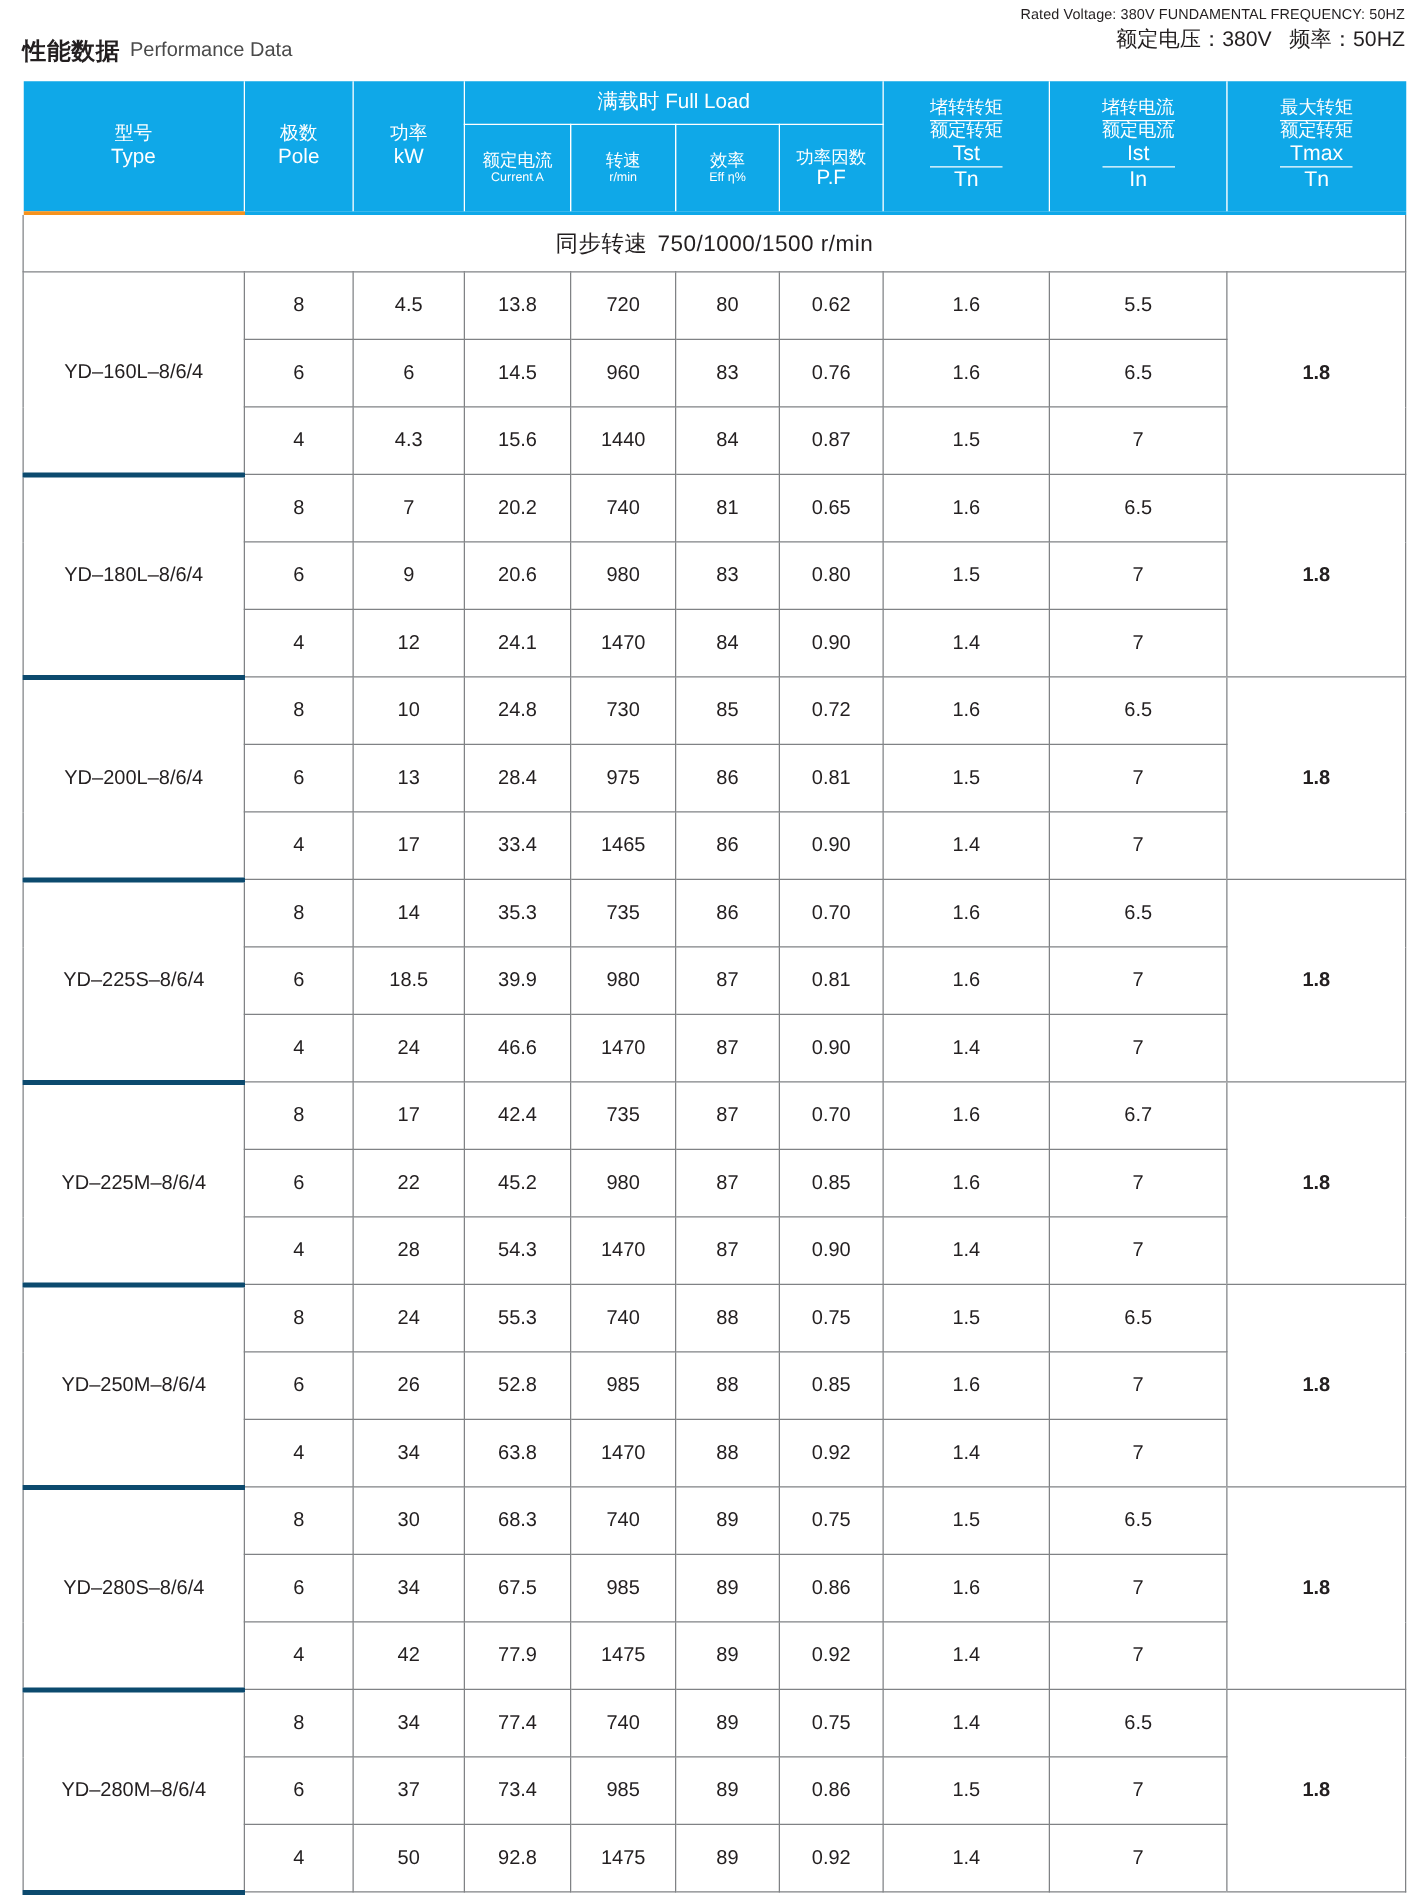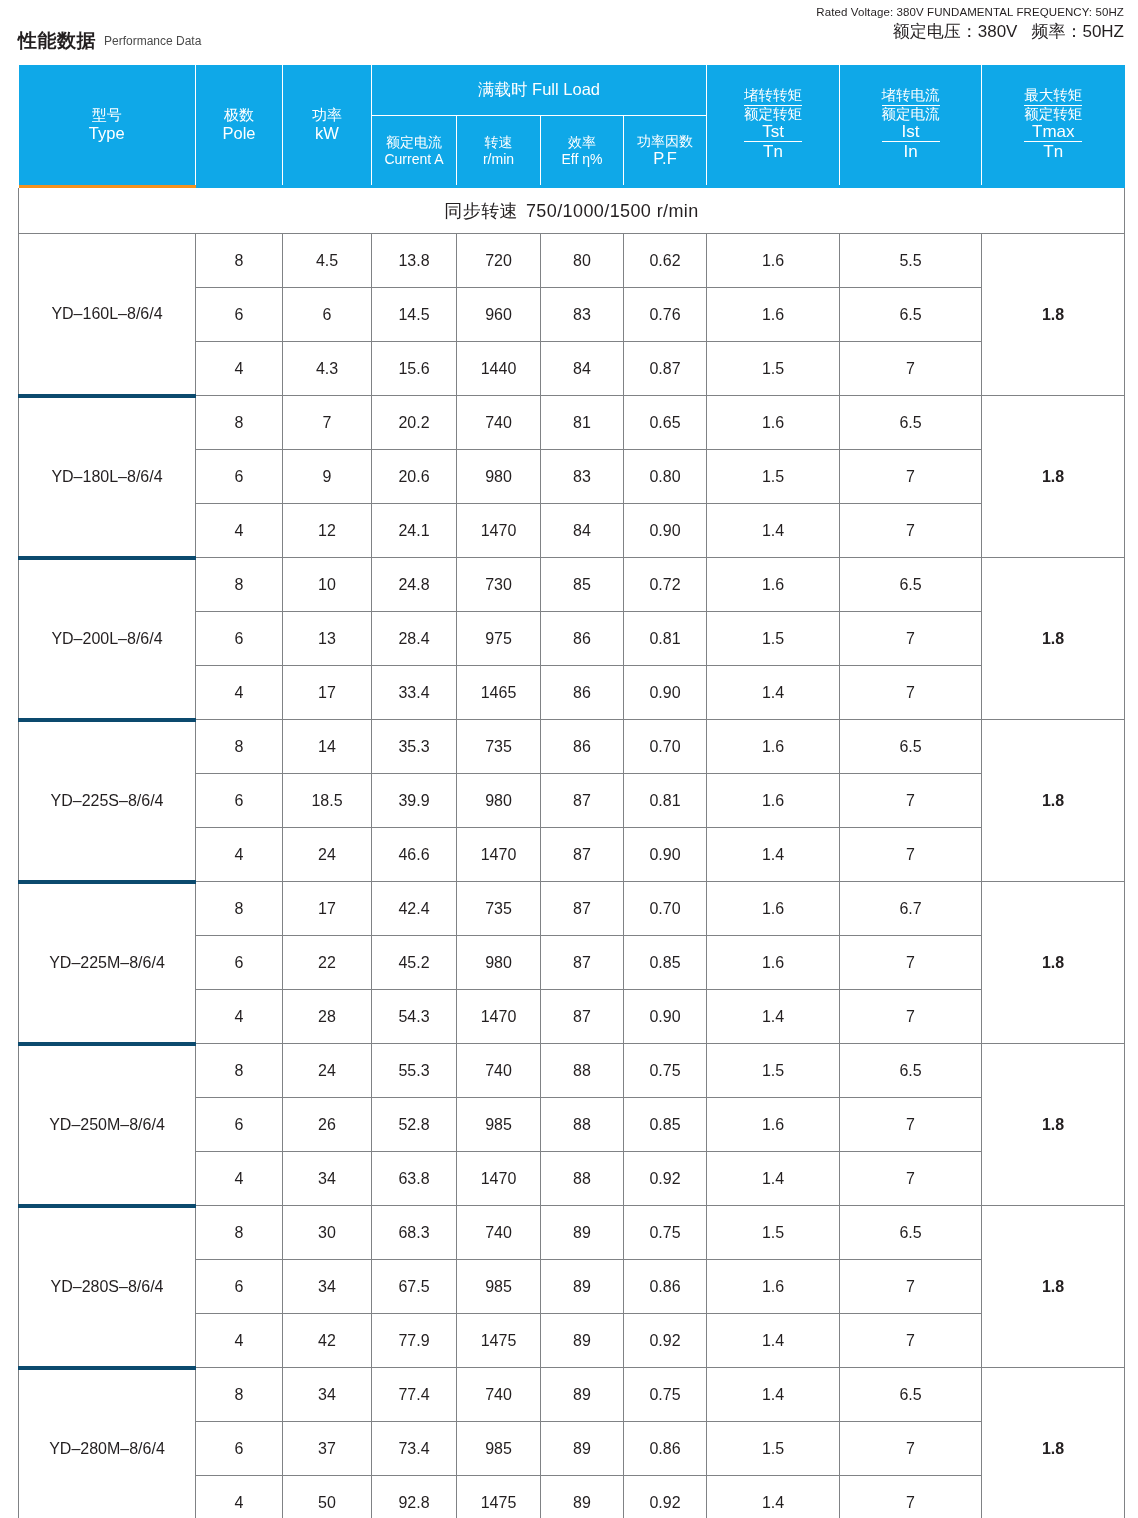--- a/index.html
+++ b/index.html
@@ -31,21 +31,21 @@
     gap: 8px;
     white-space: nowrap;
   }
   .title-cn {
     font-size: 19px;
     font-weight: bold;
     letter-spacing: 0.5px;
     color: #231f20;
   }
   .title-en {
-    font-size: 12px;
+    font-size: 16px;
     font-weight: normal;
     color: #4a4a4a;
   }
   .voltage-block {
     position: absolute;
     right: 14px;
     top: 6px;
     text-align: right;
     white-space: nowrap;
   }
@@ -84,33 +84,33 @@
   }
 
   
   thead th {
     background: #0FA8E8;
     color: #ffffff;
     border-right: 1px solid #ffffff;
     line-height: 1.18;
   }
   thead th.last { border-right: none; }
-  thead tr.r1 th { height: 50px; }
+  thead tr.r1 th { height: 34px; }
   thead tr.r2 th { height: 69px; }
   th.fullload {
     border-bottom: 1px solid #ffffff;
     font-size: 16.5px;
   }
   th.tall {
     border-bottom: none;
   }
   .hcn { font-size: 15px; display: block; }
   .hen { font-size: 16.5px; display: block; }
   .hcn-sm { font-size: 14px; display: block; }
-  .hen-sm { font-size: 14px; display: block; }
+  .hen-sm { font-size: 10px; display: block; }
 
   
   .frac {
     display: inline-block;
     text-align: center;
     line-height: 1.16;
   }
   .frac .num-cn {
     font-size: 14.5px;
     display: block;

